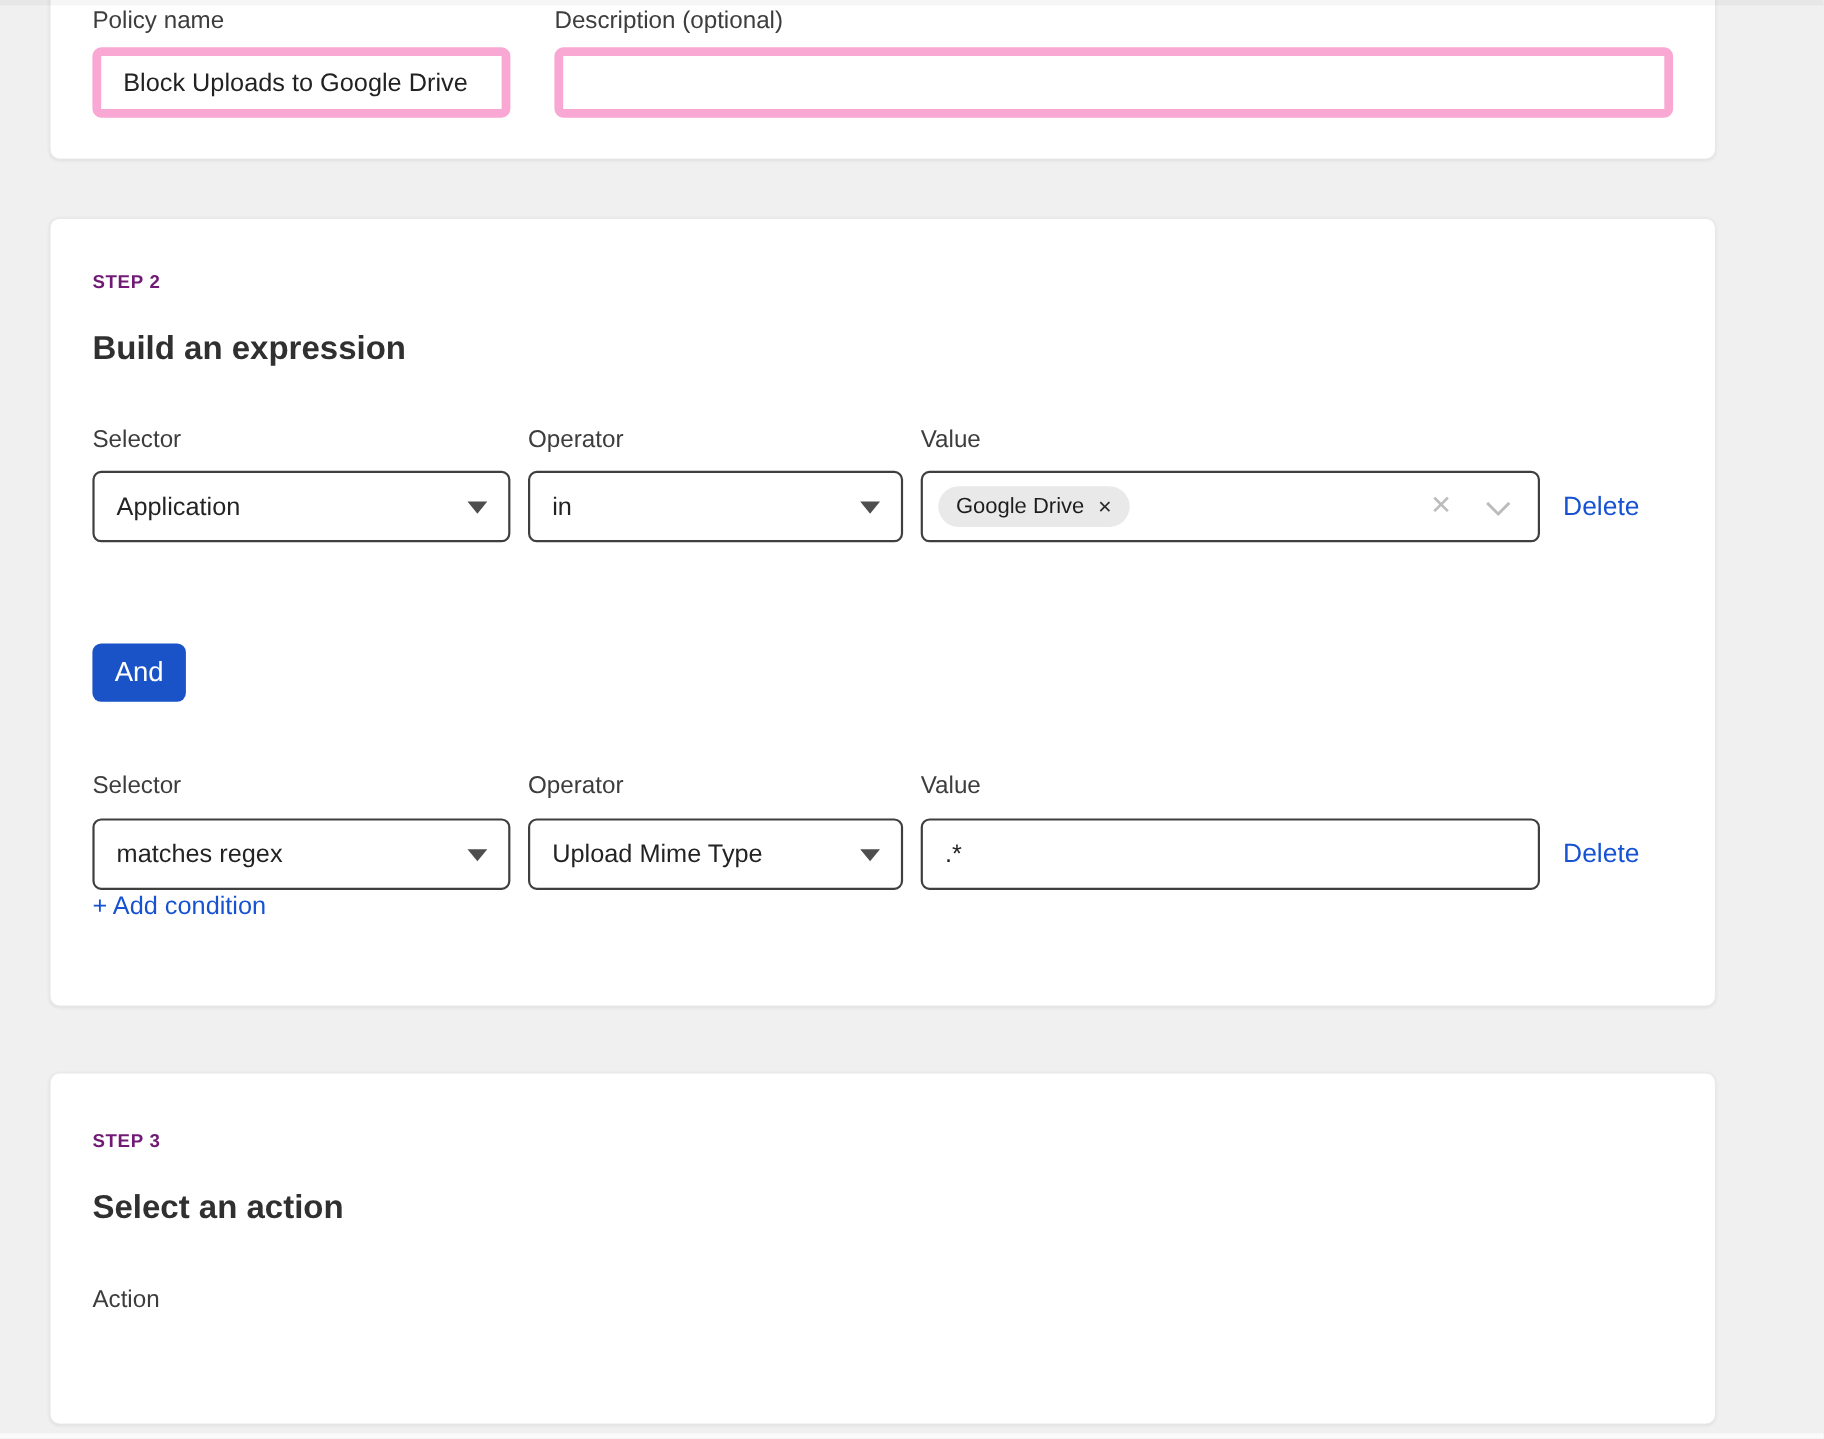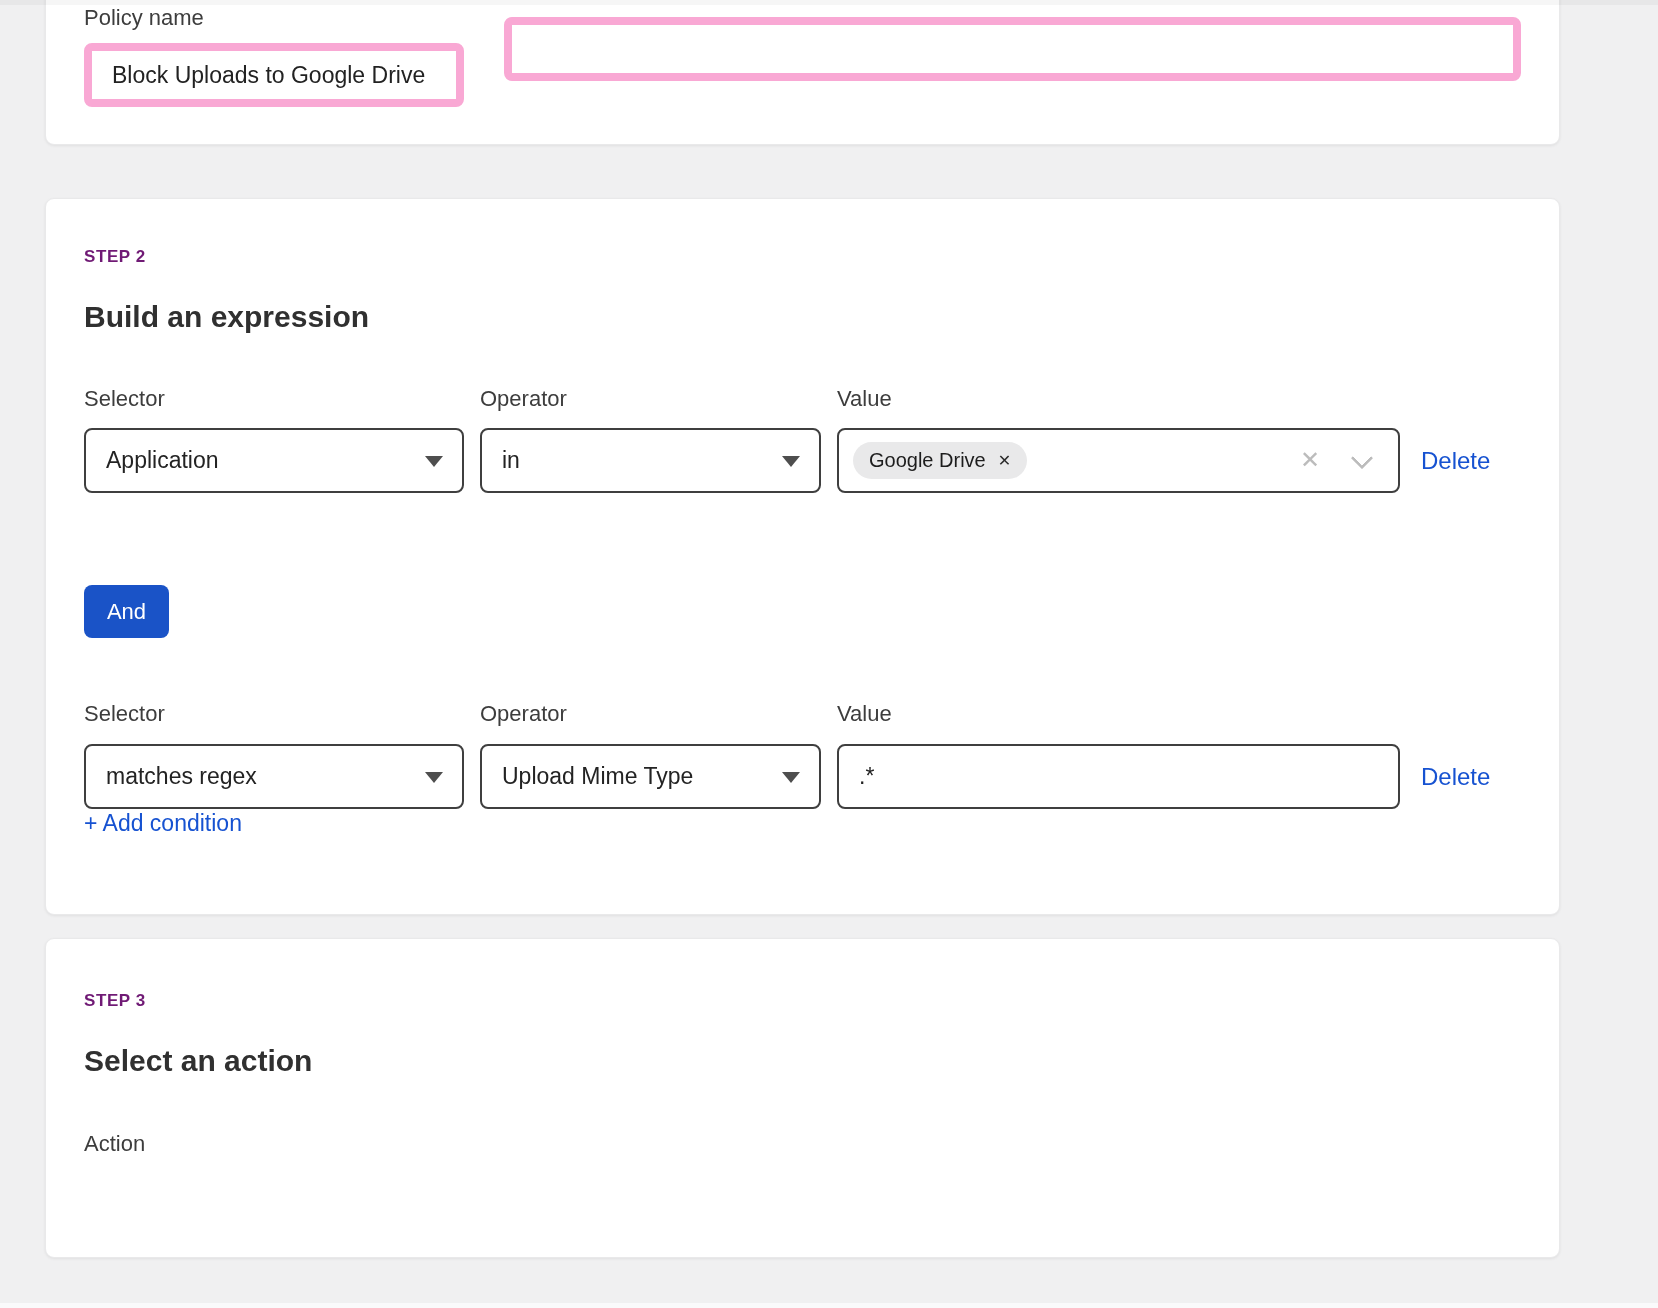--- a/index.html
+++ b/index.html
@@ -29,21 +29,21 @@
     position: absolute;
     left: 45px;
     width: 1515px;
     background: #ffffff;
     border: 1px solid #e9e9ea;
     border-radius: 9px;
     box-shadow: 0 1px 3px rgba(0,0,0,0.07);
   }
   .card-top    { top: -44px; height: 189px; padding: 48px 38px 0 38px; }
   .card-step2  { top: 198px;  height: 717px; padding: 48px 38px 0 38px; }
-  .card-step3  { top: 938px;  height: 320px; padding: 52px 38px 0 38px; }
+  .card-step3  { top: 975px;  height: 320px; padding: 52px 38px 0 38px; }
 
   .form-grid {
     display: grid;
     grid-template-columns: 380px 1fr;
     column-gap: 16px;
     gap: 40px;
   }
   .field-label {
     display: block;
     font-size: 22px;
@@ -190,21 +190,21 @@
   .and-btn {
     display: block;
     margin-top: 92px;
     width: 85px;
     height: 53px;
     background: #1a53c7;
     color: #ffffff;
     border: none;
     border-radius: 8px;
     font-family: inherit;
-    font-size: 22px;
+    font-size: 25px;
     cursor: pointer;
   }
   .add-link {
     display: inline-block;
     font-size: 23px;
     line-height: 28px;
   }
   .action-label { margin-top: 52px; }
   .action-select {
     margin-top: 18px;
@@ -219,20 +219,21 @@
 <div class="page">
   <div class="top-strip"></div>
 
   <section class="card card-top">
     <div class="form-grid">
       <div>
         <label class="field-label">Policy name</label>
         <input class="text-input" type="text" readonly="" value="Block Uploads to Google Drive" style="">
       </div>
       <div>
+        <label class="field-label">Description (optional)</label>
         <input class="text-input" type="text" readonly="" value="" style="">
       </div>
     </div>
   </section>
 
   <section class="card card-step2">
     <div class="step-label">STEP 2</div>
     <h2 class="section-title">Build an expression</h2>
 
     <div class="cond-grid labels-row-1">

